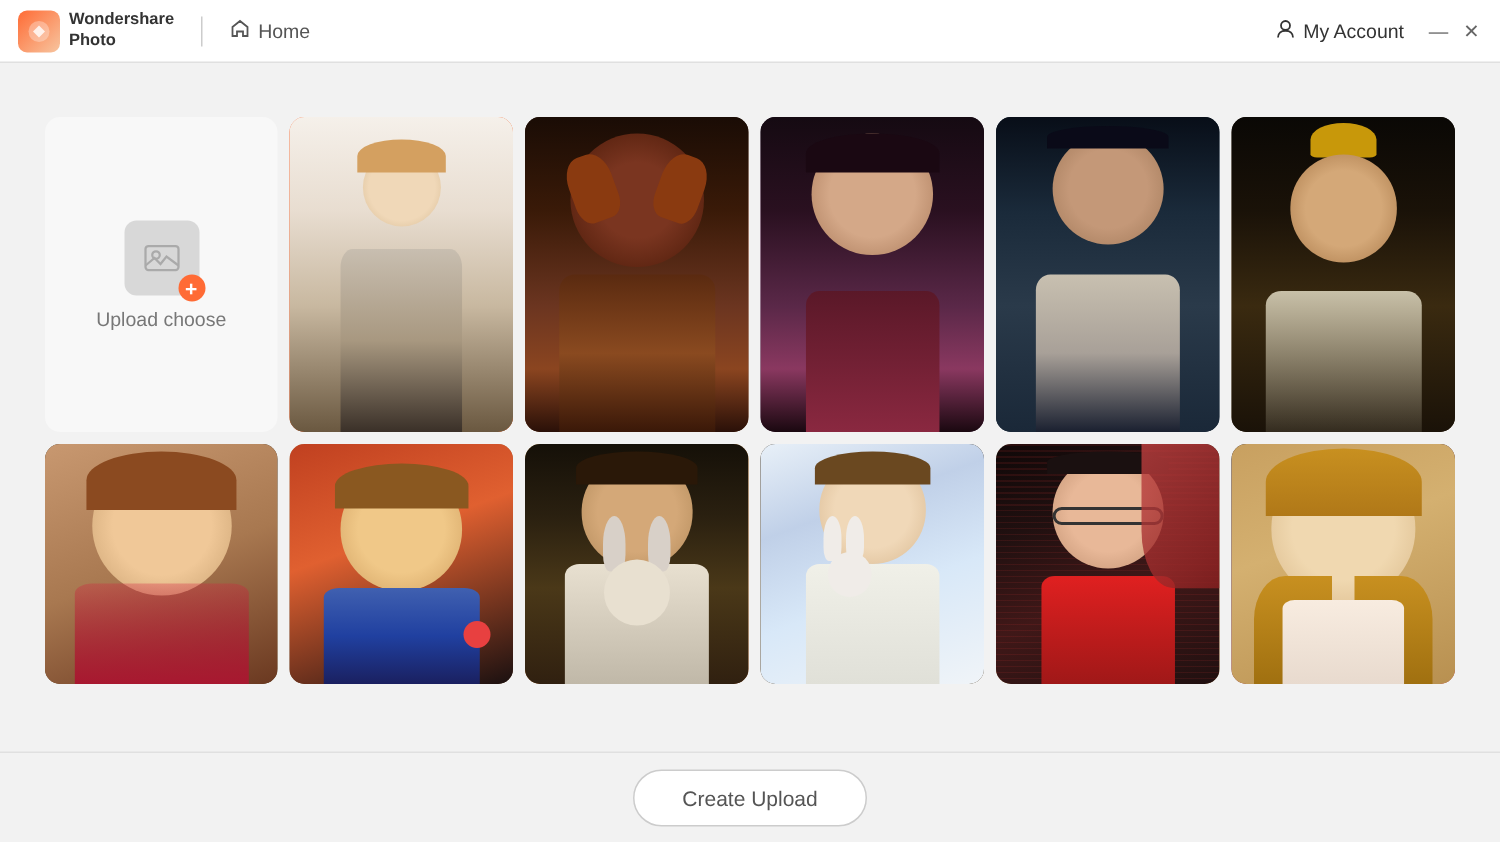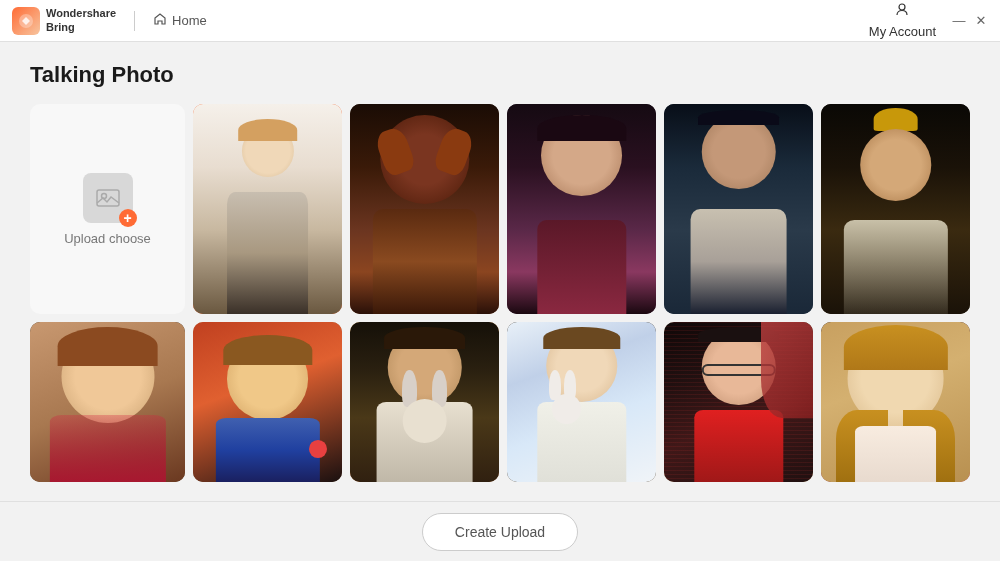--- a/index.html
+++ b/index.html
@@ -69,21 +69,20 @@
       align-items: center;
       gap: 16px;
     }
     .my-account {
       display: flex;
       align-items: center;
       gap: 5px;
       font-size: 13px;
       color: #333;
       cursor: pointer;
-      flex-direction: column;
     }
     .window-controls {
       display: flex;
       align-items: center;
       gap: 8px;
     }
     .win-btn {
       width: 14px;
       height: 14px;
       display: flex;
@@ -245,21 +244,21 @@
   <div class="title-bar-left">
     <div class="app-logo">
       <div class="logo-icon">
         <svg width="18" height="18" viewBox="0 0 18 18" fill="none">
           <circle cx="9" cy="9" r="7" fill="white" opacity="0.3"></circle>
           <path d="M5 9 L9 5 L13 9 L9 13 Z" fill="white" opacity="0.8"></path>
         </svg>
       </div>
       <div class="app-name">
         <div>Wondershare</div>
-        <div>Bring</div>
+        <div>Photo</div>
       </div>
     </div>
     <div class="divider-bar"></div>
     <div class="home-link">
       <span>
         <svg width="14" height="14" viewBox="0 0 14 14" fill="none">
           <path d="M2 6L7 2L12 6V12H9V9H5V12H2V6Z" stroke="#555" stroke-width="1.2" fill="none"></path>
         </svg>
       </span>
       <span>Home</span>
@@ -278,21 +277,20 @@
     <div class="window-controls">
       <div class="win-btn">—</div>
       <div class="win-btn">✕</div>
     </div>
   </div>
 </div>
 
 <div class="main-content">
   <div class="page-header">
     <div class="page-title-section">
-      <div class="page-title">Talking Photo</div>
     </div>
   </div>
 
   <div class="photo-grid">
 
     <div class="upload-cell">
       <div class="upload-icon-wrap">
         <div class="upload-icon-bg">
           <svg width="26" height="26" viewBox="0 0 26 26" fill="none">
             <rect x="2" y="5" width="22" height="16" rx="2" stroke="#aaa" stroke-width="1.5" fill="none"></rect>

